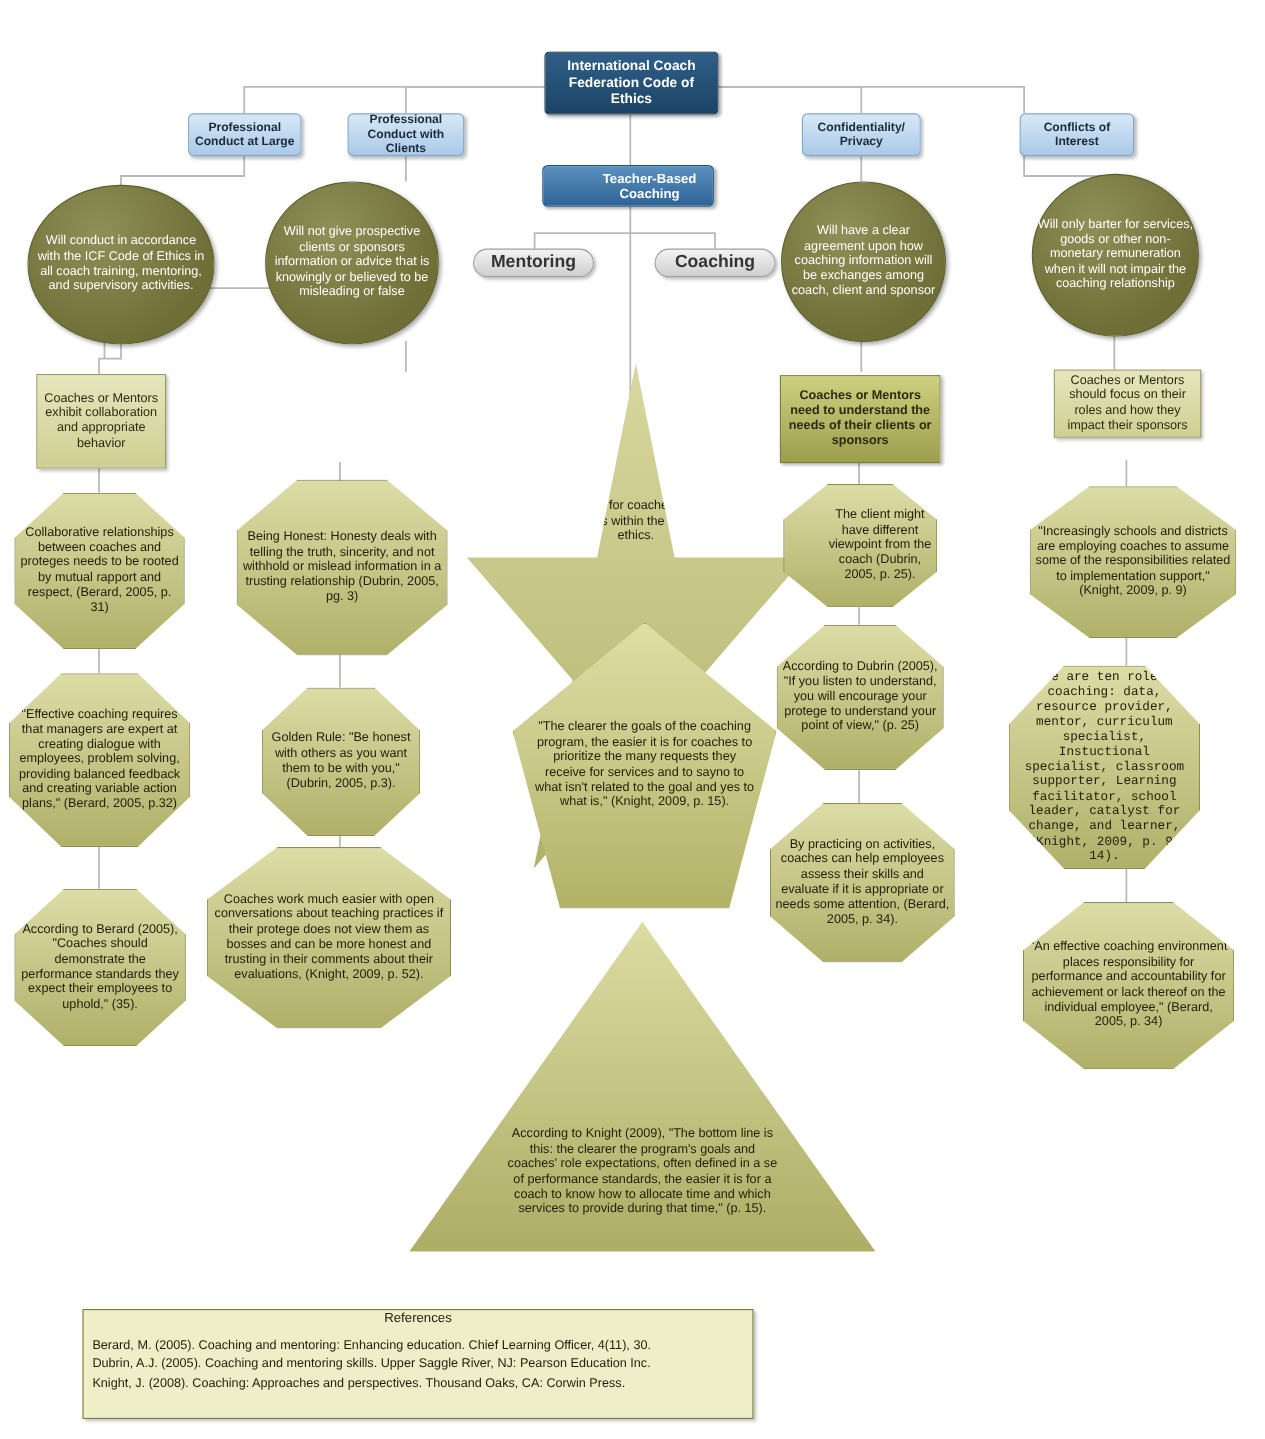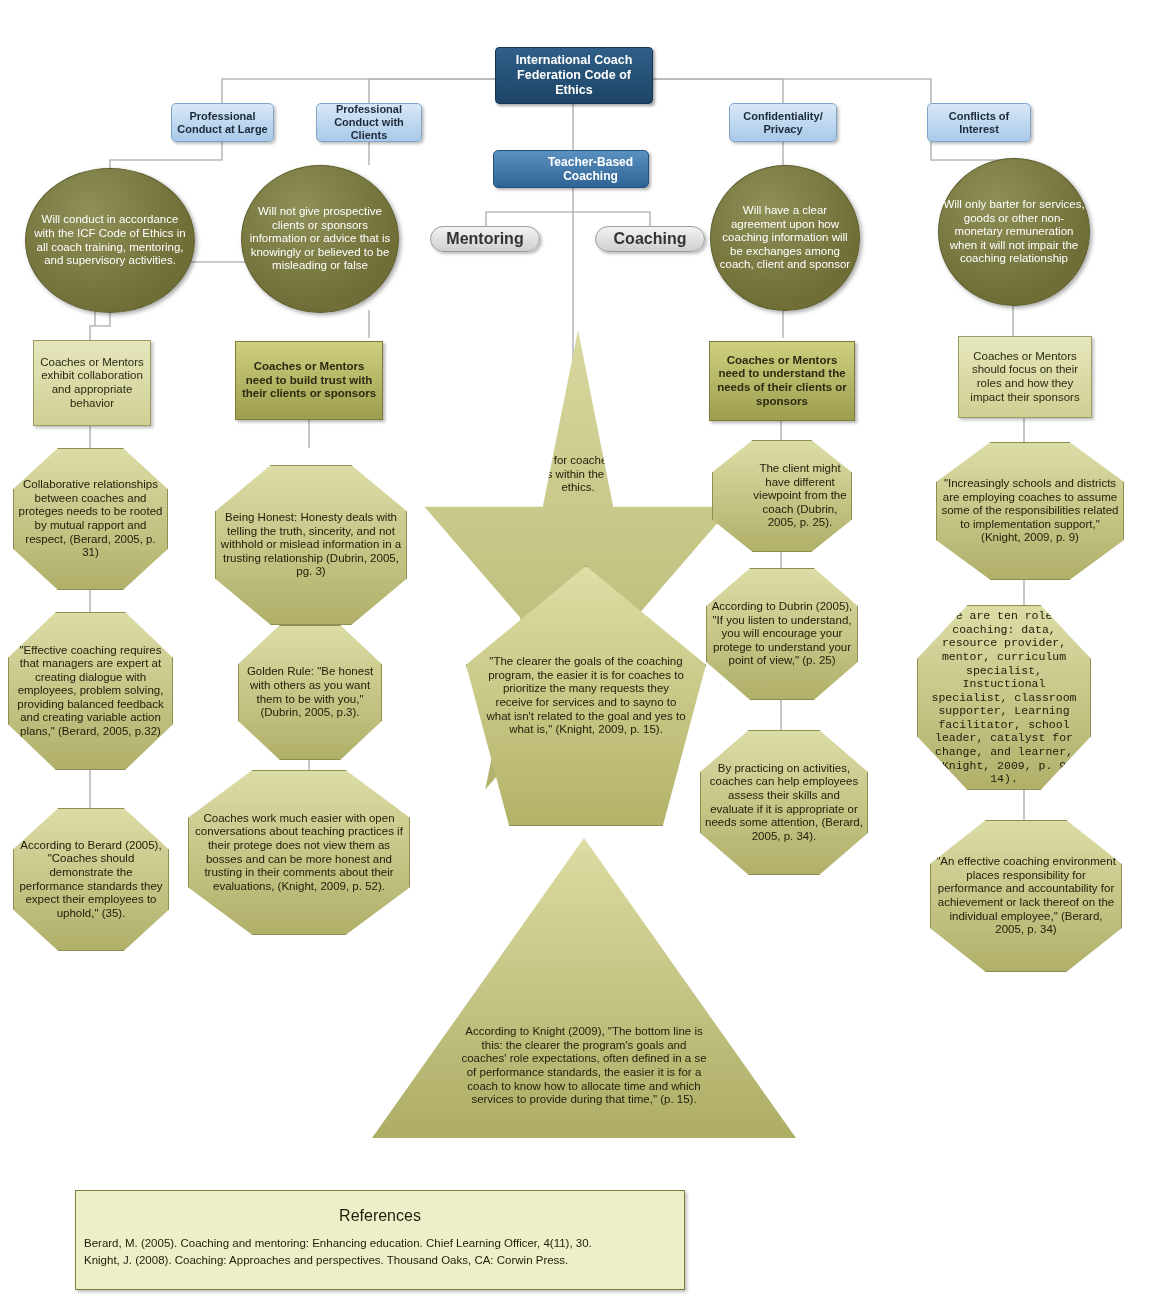--- a/index.html
+++ b/index.html
@@ -76,21 +76,21 @@
   .tri{
     background:linear-gradient(to bottom,#dcdca3,#adad66);
     color:#22220d;font-size:11.5px;
     clip-path:polygon(50% 0,100% 100%,0 100%);
   }
   .refs{
     position:absolute;background:#eeeec8;border:1px solid #7e7e3a;
     color:#1e1e0a;font-size:11.5px;box-sizing:border-box;
     box-shadow:2px 2px 3px rgba(0,0,0,.25);
   }
-  .refs .title{text-align:center;font-size:16px;margin:16px 0 10px 0;}
+  .refs .title{text-align:center;font-size:12px;margin:0 0 10px 0;}
   .refs .line{white-space:nowrap;line-height:1.5;padding-left:8px;}
 
   .star .t, .tri .t, .pent .t{padding:0 2px;}
 </style>
 </head>
 <body>
 
 <div id="canvas">
 
   <svg class="lines">
@@ -175,41 +175,38 @@
   <div class="node circle" style="left:710px;top:165px;width:150px;height:146px;">
     <span class="t">Will have a clear agreement upon how coaching information will be exchanges among coach, client and sponsor</span>
   </div>
   <div class="node circle" style="left:938px;top:158px;width:152px;height:148px;">
     <span class="t">Will only barter for services, goods or other non-monetary remuneration when it will not impair the coaching relationship</span>
   </div>
 
   <div class="node rect-pale" style="left:33px;top:340px;width:118px;height:86px;">
     <span class="t">Coaches or Mentors exhibit collaboration and appropriate behavior</span>
   </div>
-  <div class="node rect-olive" style="left:235px;top:341px;width:148px;height:79px;">
-    <span class="t">Coaches or Mentors need to build trust with their clients or sponsors</span>
-  </div>
   <div class="node rect-olive" style="left:709px;top:341px;width:146px;height:80px;">
     <span class="t">Coaches or Mentors need to understand the needs of their clients or sponsors</span>
   </div>
-  <div class="node rect-pale" style="left:958px;top:336px;width:134px;height:82px;">
+  <div class="node rect-pale" style="left:958px;top:336px;width:134px;height:62px;">
     <span class="t">Coaches or Mentors should focus on their roles and how they impact their sponsors</span>
   </div>
 
   <div class="node oct" style="left:13px;top:448px;width:155px;height:142px;">
     <span class="t">Collaborative relationships between coaches and proteges needs to be rooted by mutual rapport and respect, (Berard, 2005, p. 31)</span>
   </div>
   <div class="node oct" style="left:8px;top:612px;width:165px;height:158px;">
     <span class="t">"Effective coaching requires that managers are expert at creating dialogue with employees, problem solving, providing balanced feedback and creating variable action plans," (Berard, 2005, p.32)</span>
   </div>
   <div class="node oct" style="left:13px;top:808px;width:156px;height:143px;">
     <span class="t">According to Berard (2005), "Coaches should demonstrate the performance standards they expect their employees to uphold," (35).</span>
   </div>
 
-  <div class="node oct" style="left:215px;top:436px;width:192px;height:160px;margin-top:29px;">
+  <div class="node oct" style="left:215px;top:436px;width:192px;height:160px;">
     <span class="t">Being Honest:  Honesty deals with telling the truth, sincerity, and not withhold or mislead information in a trusting relationship (Dubrin, 2005, pg. 3)</span>
   </div>
   <div class="node oct" style="left:238px;top:625px;width:144px;height:135px;">
     <span class="t">Golden Rule:  "Be honest with others as you want them to be with you," (Dubrin, 2005, p.3).</span>
   </div>
   <div class="node oct" style="left:188px;top:770px;width:222px;height:165px;">
     <span class="t">Coaches work much easier with open conversations about teaching practices if their protege does not view them as bosses and can be more honest and trusting in their comments about their evaluations, (Knight, 2009, p. 52).</span>
   </div>
 
   <div class="node star" style="left:418px;top:330px;width:320px;height:505px;">
@@ -238,16 +235,17 @@
   <div class="node oct" style="left:917px;top:605px;width:174px;height:185px;font-family:Liberation Mono, monospace;">
     <span class="t">There are ten roles of coaching: data, resource provider, mentor, curriculum specialist, Instuctional specialist, classroom supporter, Learning facilitator, school leader, catalyst for change, and learner, (Knight, 2009, p. 9-14).</span>
   </div>
   <div class="node oct" style="left:930px;top:820px;width:192px;height:152px;">
     <span class="t">"An effective coaching environment places responsibility for performance and accountability for achievement or lack thereof on the individual employee," (Berard, 2005, p. 34)</span>
   </div>
 
   <div class="refs" style="left:75px;top:1190px;width:610px;height:100px;">
     <div class="title">References</div>
     <div class="line">Berard, M.  (2005).  Coaching and mentoring: Enhancing education.  Chief Learning Officer, 4(11), 30.</div>
+    <div class="line">Dubrin, A.J. (2005).  Coaching and mentoring skills.  Upper Saggle River, NJ:  Pearson Education Inc.</div>
     <div class="line">Knight, J.  (2008).  Coaching:  Approaches  and perspectives.  Thousand Oaks, CA:  Corwin Press.</div>
   </div>
 
 </div>
 
 </body></html>

